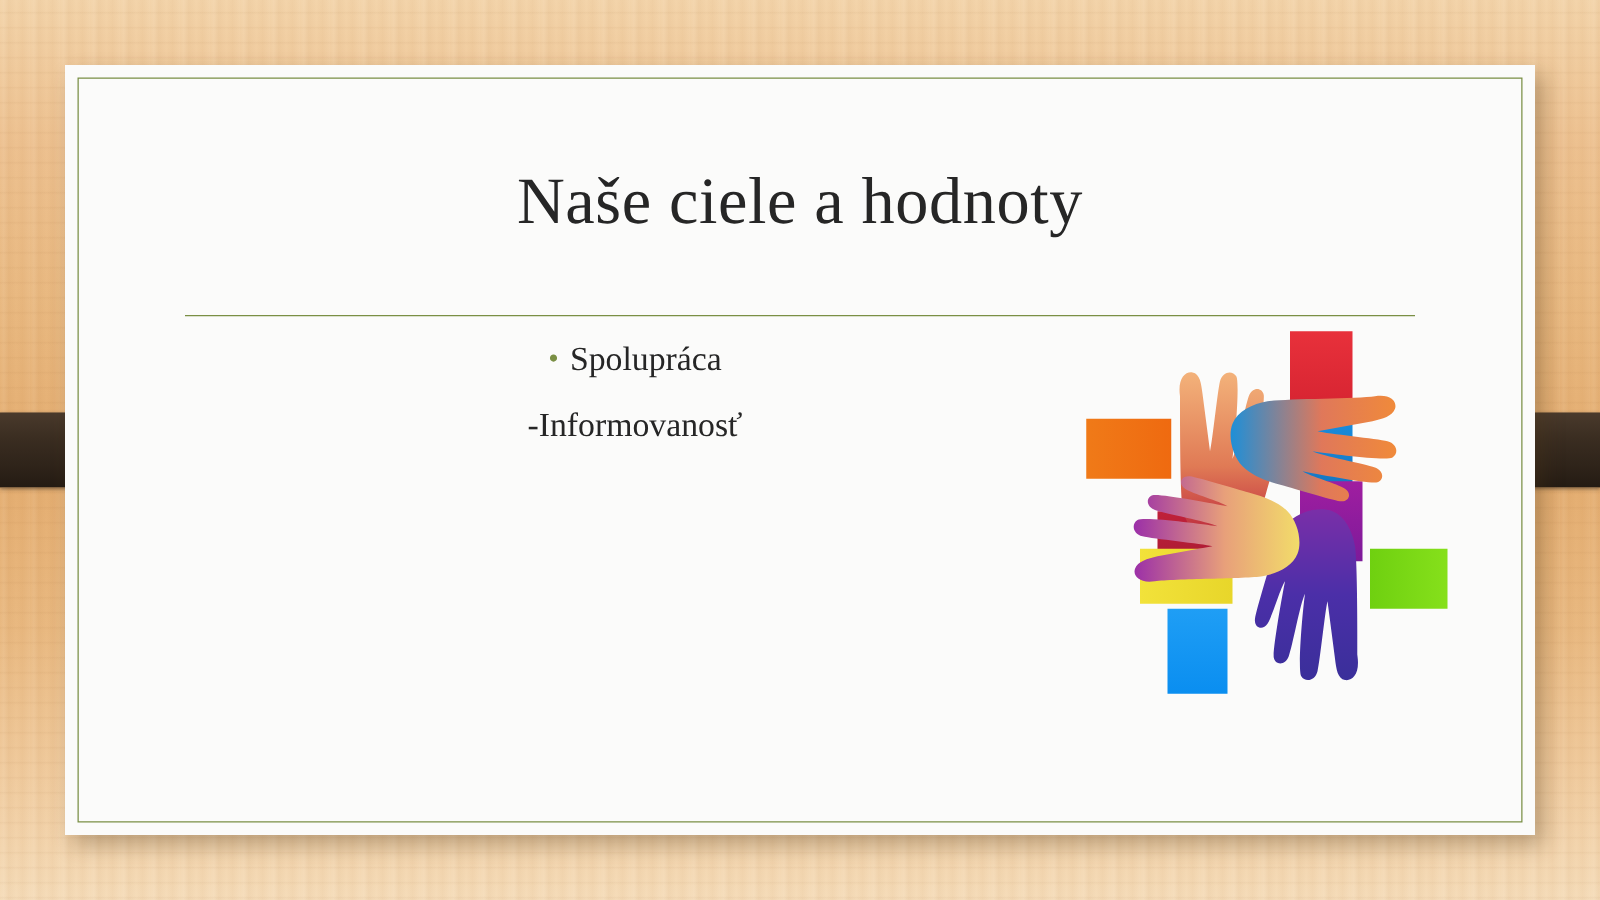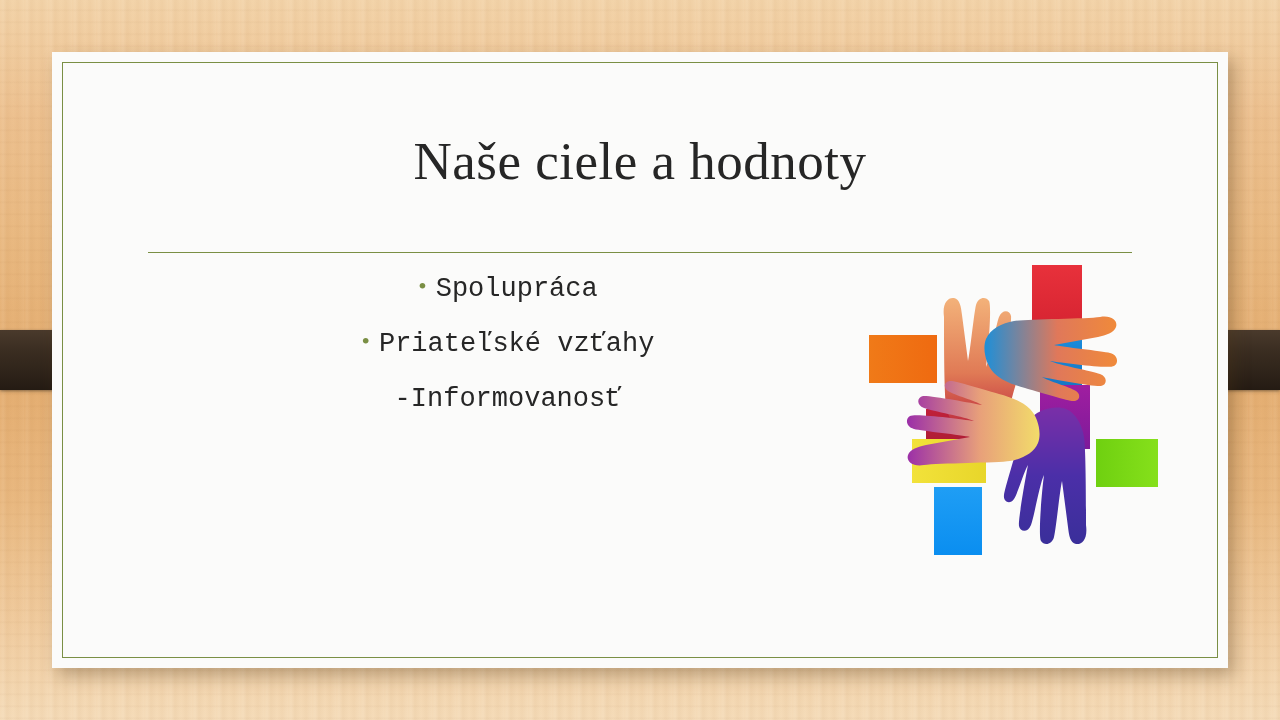--- a/index.html
+++ b/index.html
@@ -124,21 +124,21 @@
     white-space: nowrap;
   }
   .bullet-dot {
     color: #7a8f44;
     font-size: 24px;
     line-height: 1;
     vertical-align: 0.08em;
     margin-right: 9px;
   }
   .bullet-text {
-    font-family: Liberation Mono, monospace;
+    font-family: Liberation Serif, serif;
   }
 
   
   .hands {
     position: absolute;
     left: 812px;
     top: 205px;
     width: 300px;
     height: 320px;
   }
@@ -155,23 +155,20 @@
 
   <div class="card">
     <div class="card-inner-border"></div>
 
     <div class="title">Naše ciele a hodnoty</div>
     <div class="title-rule"></div>
 
     <div class="bullets">
       <div class="bullet-row">
         <span class="bullet-dot">•</span><span class="bullet-text">Spolupráca</span>
-      </div>
-      <div class="bullet-row">
-        <span class="bullet-dot">•</span><span class="bullet-text">Priateľské vzťahy</span>
       </div>
       <div class="bullet-row no-dot">
         <span class="bullet-text">-Informovanosť</span>
       </div>
     </div>
 
     <div class="hands">
       <svg width="300" height="320" viewBox="0 0 300 320" xmlns="http://www.w3.org/2000/svg">
         <defs>
           <linearGradient id="gTop" x1="0" y1="1" x2="0" y2="0">

